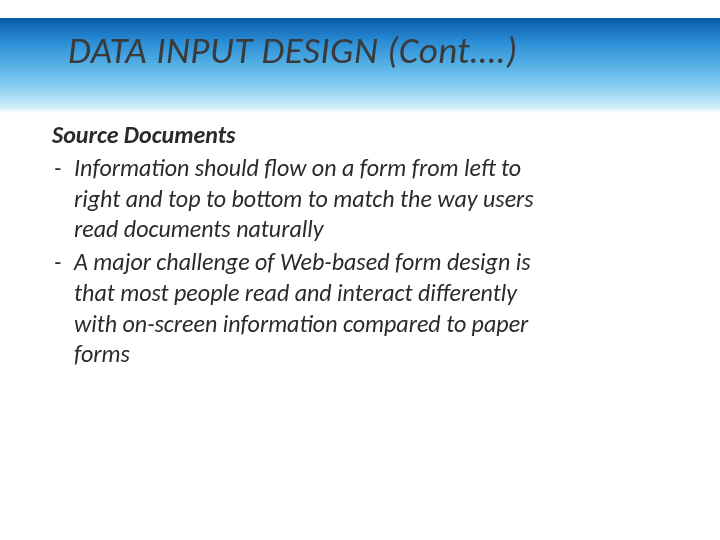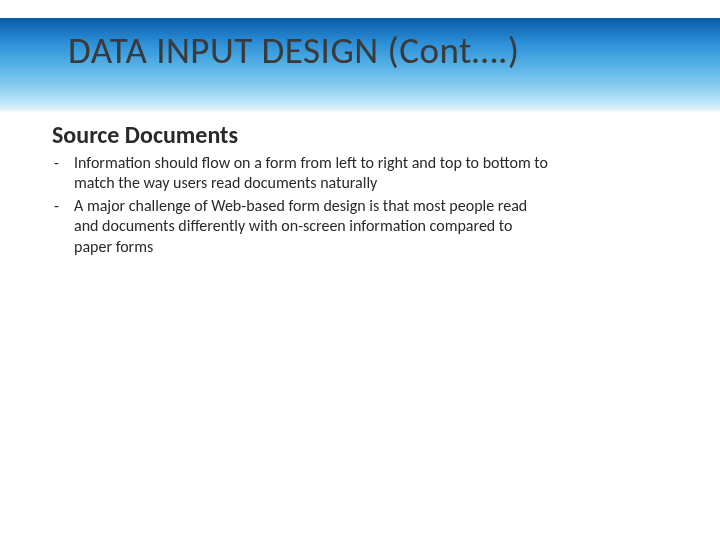--- a/index.html
+++ b/index.html
@@ -6,20 +6,21 @@
   html, body { width: 720px; height: 540px; overflow: hidden; }
   body {
     font-family: "Segoe UI", "Candara", "Calibri", Arial, sans-serif;
     background: #ffffff;
   }
   .slide {
     width: 592px;
     height: 540px;
     position: relative;
     background: #ffffff;
+    font-style: italic;
   }
   .title-band {
     position: absolute;
     top: 18px;
     left: 0;
     width: 720px;
     height: 95px;
     background: linear-gradient(to bottom,
       #0a5aa8 0%,
       #2a8dd6 25%,
@@ -50,21 +51,21 @@
     font-size: 24px;
     margin-bottom: 4px;
   }
   .bullet-list {
     list-style: none;
     padding-left: 0;
   }
   .bullet-item {
     position: relative;
     padding-left: 22px;
-    font-size: 16px;
+    font-size: 24px;
     line-height: 1.28;
     margin-bottom: 2px;
     font-weight: 400;
   }
   .bullet-item::before {
     content: "-";
     position: absolute;
     left: 2px;
     top: 0;
   }
@@ -73,16 +74,16 @@
 <body>
 
 <div class="slide">
   <div class="title-band">
     <div class="title-text">DATA INPUT DESIGN (Cont….)</div>
   </div>
   <div class="content">
     <div class="subheading">Source Documents</div>
     <ul class="bullet-list">
       <li class="bullet-item">Information should flow on a form from left to right and top to bottom to match the way users read documents naturally</li>
-      <li class="bullet-item">A major challenge of Web-based form design is that most people read and documents differently with on-screen information compared to paper forms</li>
+      <li class="bullet-item">A major challenge of Web-based form design is that most people read and interact differently with on-screen information compared to paper forms</li>
     </ul>
   </div>
 </div>
 
 </body></html>

